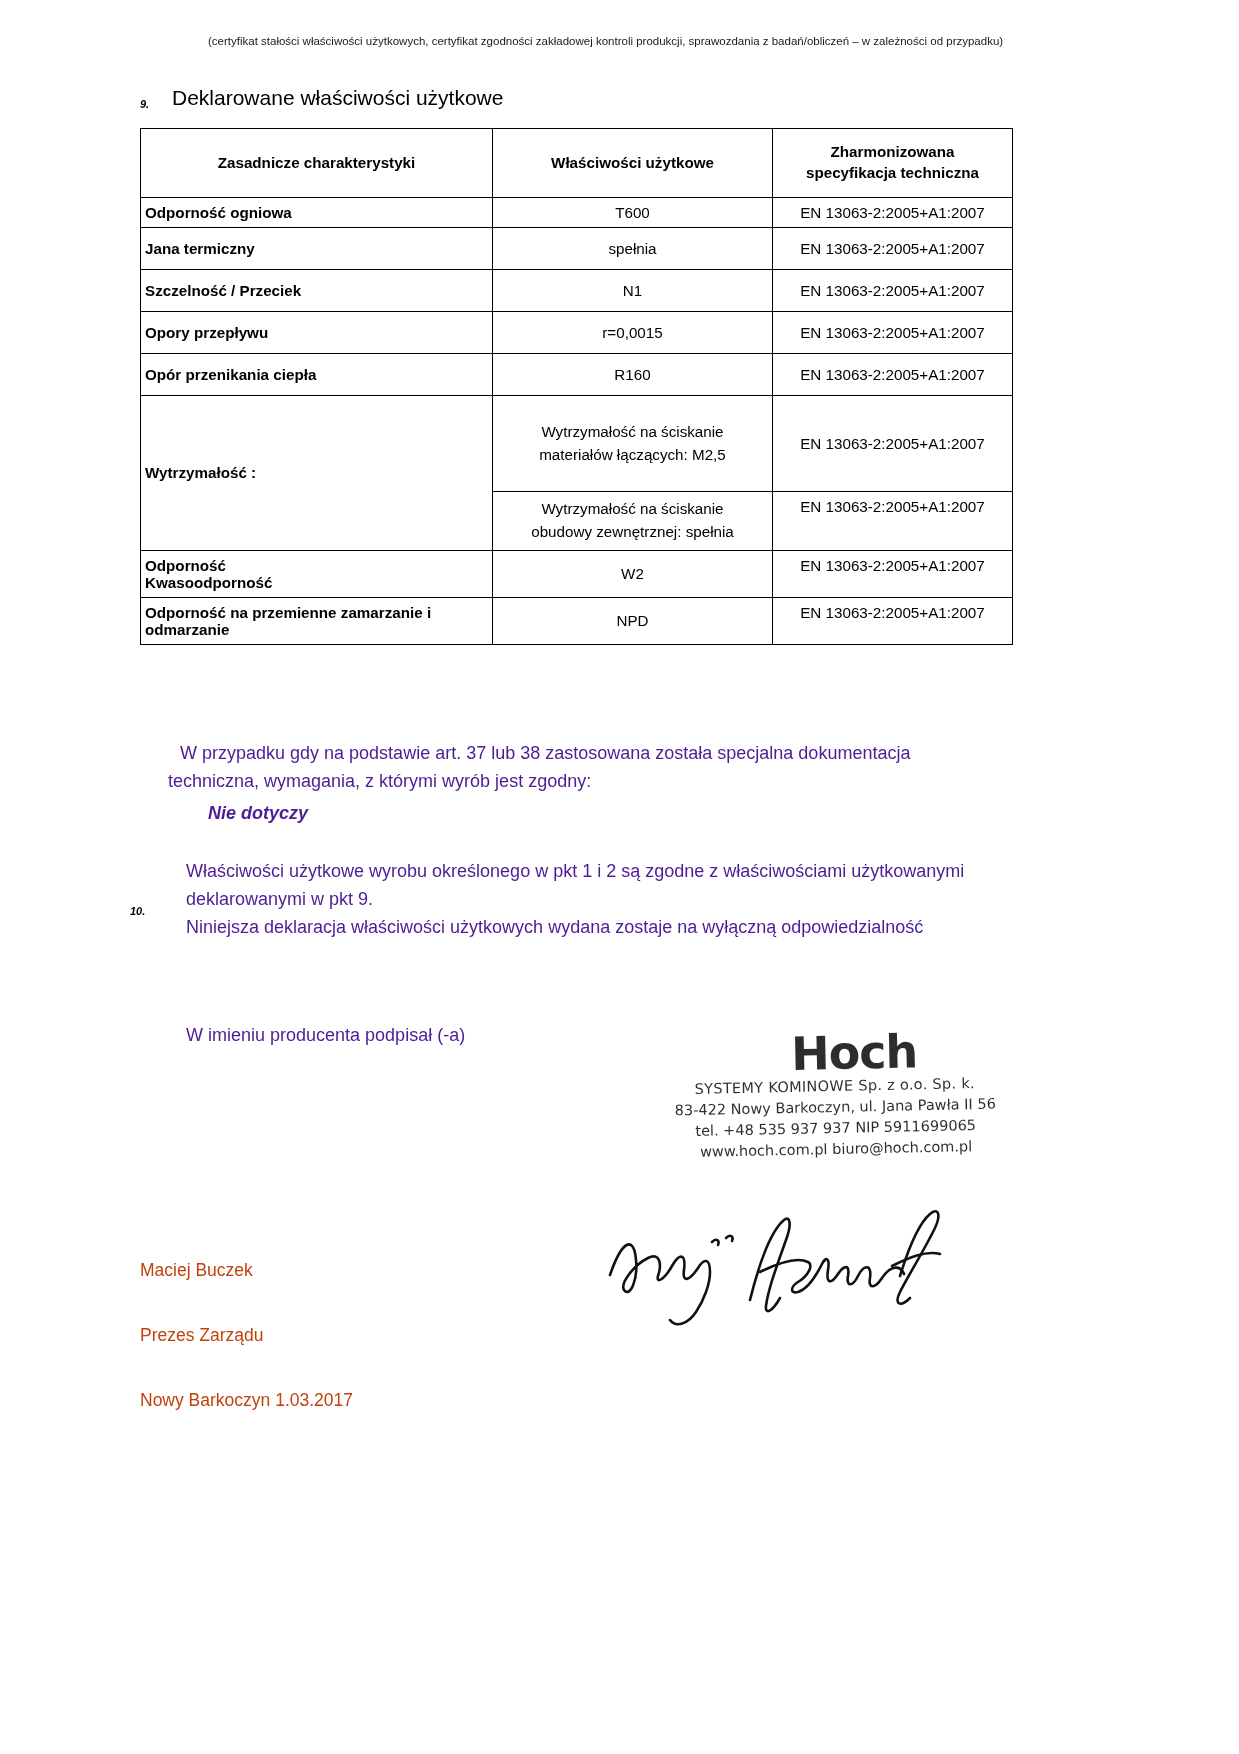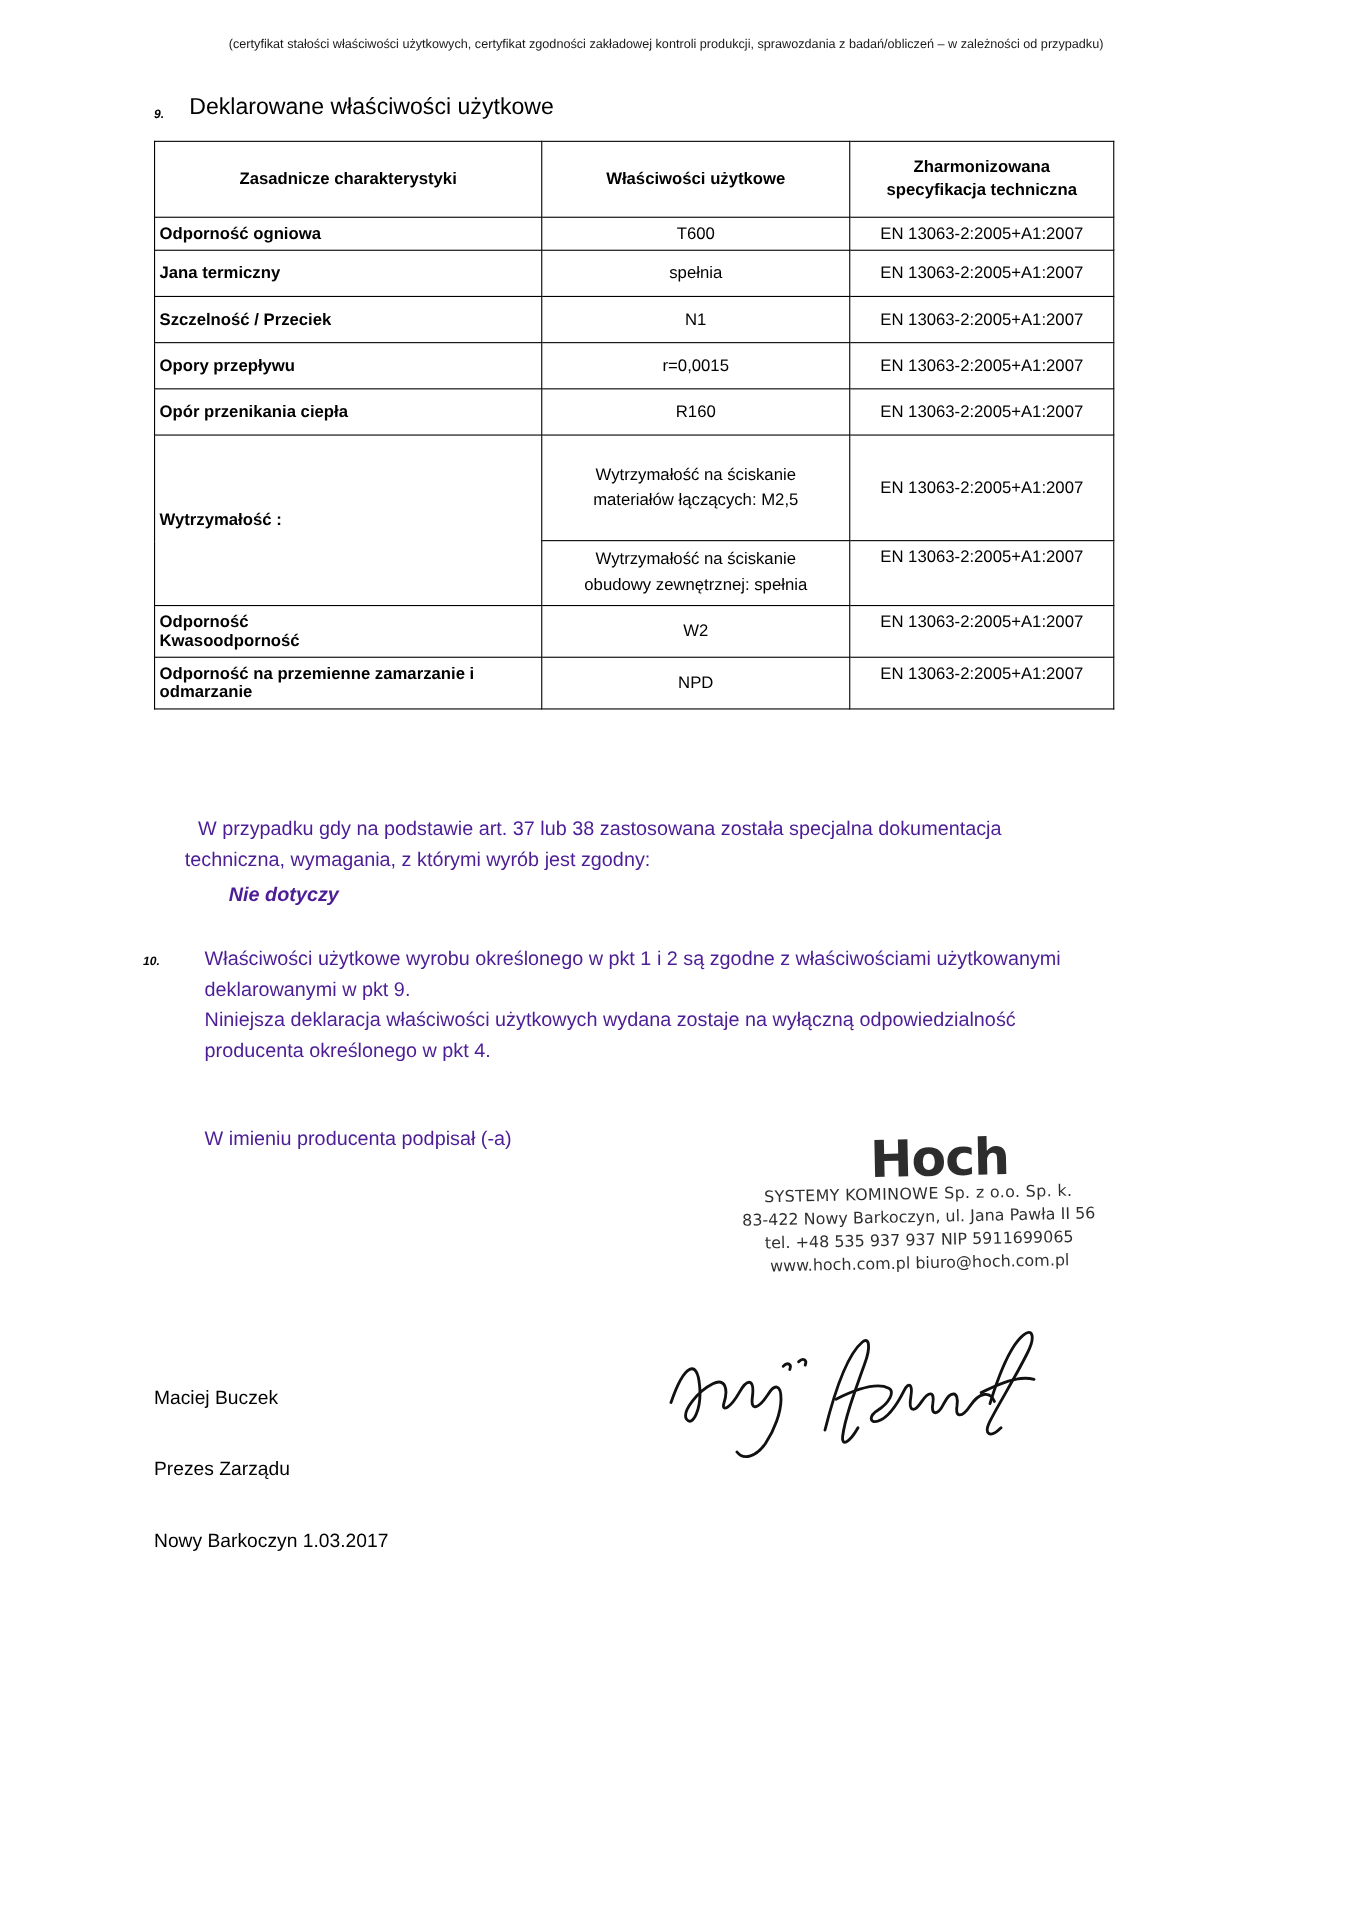--- a/index.html
+++ b/index.html
@@ -115,20 +115,21 @@
   .bold-italic {
     font-weight: bold;
     font-style: italic;
   }
   .sec10-num {
     position: absolute;
     left: 130px;
     font-size: 11px;
     font-weight: bold;
     font-style: italic;
+    margin-top: 37px;
   }
 
   
   .stamp {
     position: absolute;
     left: 630px;
     top: 1030px;
     width: 410px;
     height: 130px;
     transform: rotate(-1.2deg);
@@ -161,21 +162,21 @@
     top: 1180px;
     width: 400px;
     height: 160px;
   }
 
   
   .foot {
     position: absolute;
     left: 140px;
     font-size: 17.5px;
-    color: #000000;
+    color: #c2410c;
   }
 </style>
 </head>
 <body>
 
 <div class="page">
 
   <div class="header-note">(certyfikat stałości właściwości użytkowych, certyfikat zgodności zakładowej kontroli produkcji, sprawozdania z badań/obliczeń – w zależności od przypadku)</div>
 
   <div class="sec9">
@@ -264,21 +265,20 @@
     <div>W przypadku gdy na podstawie art. 37 lub 38 zastosowana została specjalna dokumentacja</div>
     <div style="margin-left:-12px;">techniczna, wymagania, z którymi wyrób jest zgodny:</div>
     <div class="bold-italic" style="margin-left:28px; margin-top:4px;">Nie dotyczy</div>
   </div>
 
   <div class="sec10-num" style="top:868px;">10.</div>
   <div class="para" style="left:186px; top:858px; width:850px;">
     <div>Właściwości użytkowe wyrobu określonego w pkt 1 i 2 są zgodne z właściwościami użytkowanymi</div>
     <div>deklarowanymi w pkt 9.</div>
     <div>Niniejsza deklaracja właściwości użytkowych wydana zostaje na wyłączną odpowiedzialność</div>
-    <div>producenta określonego w pkt 4.</div>
   </div>
 
   <div class="para" style="left:186px; top:1022px;">W imieniu producenta podpisał (-a)</div>
 
   <div class="stamp">
     <div class="stamp-logo">Hoch</div>
     <div class="stamp-line sp">SYSTEMY KOMINOWE Sp. z o.o. Sp. k.</div>
     <div class="stamp-line">83-422 Nowy Barkoczyn, ul. Jana Pawła II 56</div>
     <div class="stamp-line">tel. +48 535 937 937    NIP 5911699065</div>
     <div class="stamp-line">www.hoch.com.pl    biuro@hoch.com.pl</div>

